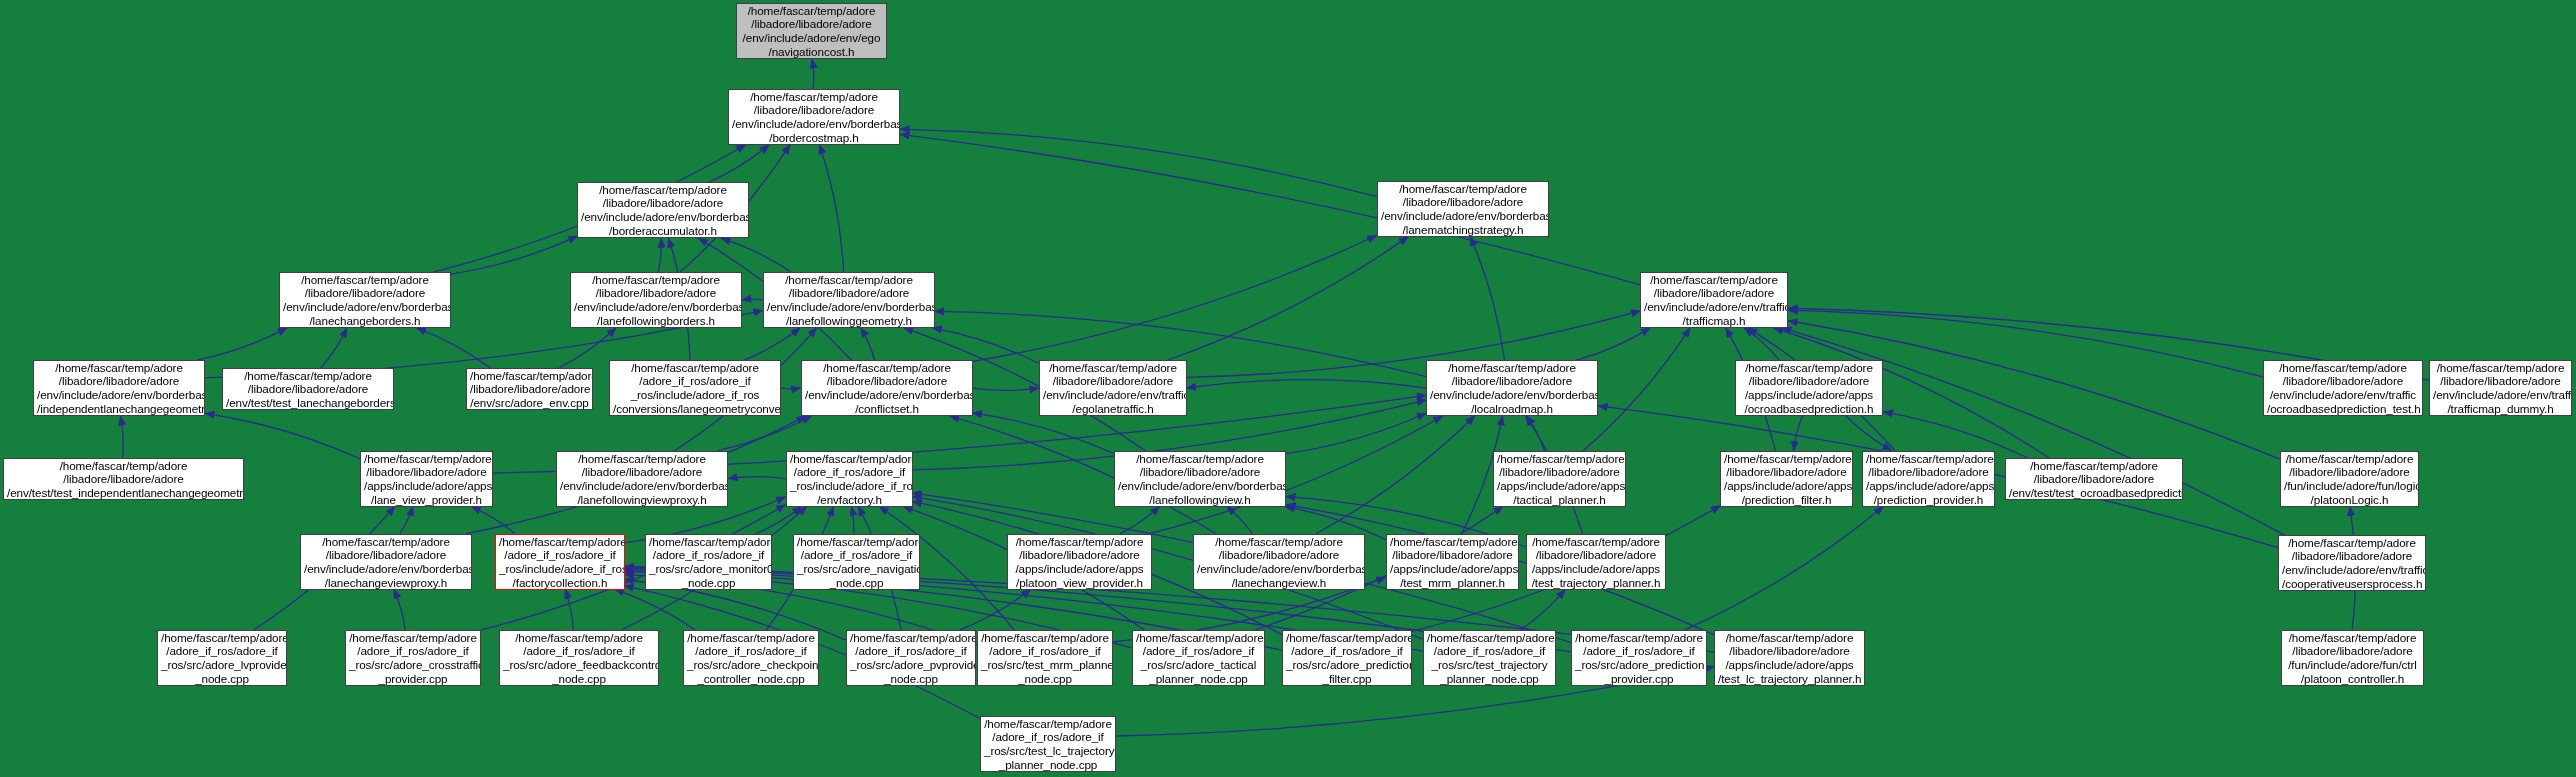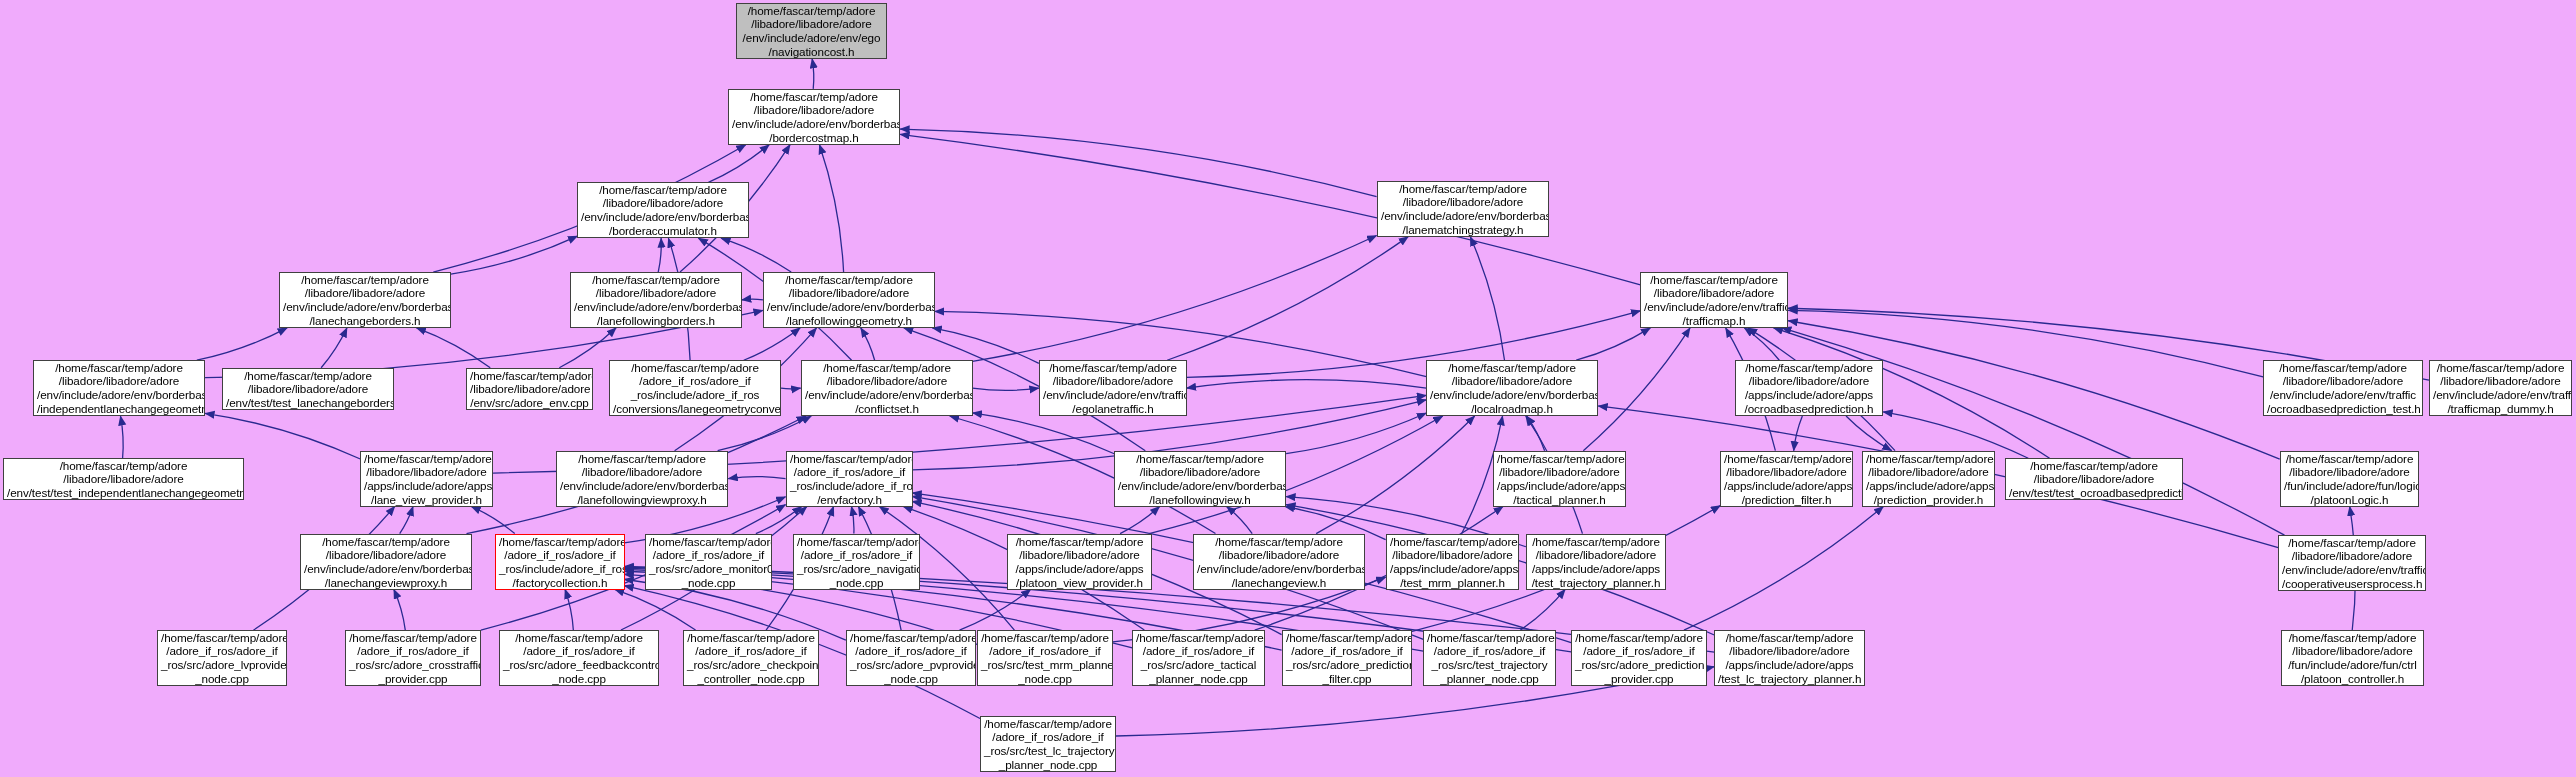--- a/index.html
+++ b/index.html
@@ -2,21 +2,21 @@
 <html style="font-size:12px"><head>
 <meta charset="utf-8">
 <title>Doxygen include dependency graph</title>
 <style>
   html,body{margin:0;padding:0;background:#ffffff;}
   body{font-family:"Liberation Sans",sans-serif;}
   #graph{
     position:relative;
     width:2576px;
     height:777px;
-    background:#f0abfc;
+    background:#15803d;
     overflow:hidden;
   }
   #edges{position:absolute;left:0;top:0;width:2576px;height:777px;pointer-events:none;}
   .node{
     position:absolute;
     box-sizing:border-box;
     background:#ffffff;
     border:1.2px solid #404040;
     display:flex;
     align-items:center;

